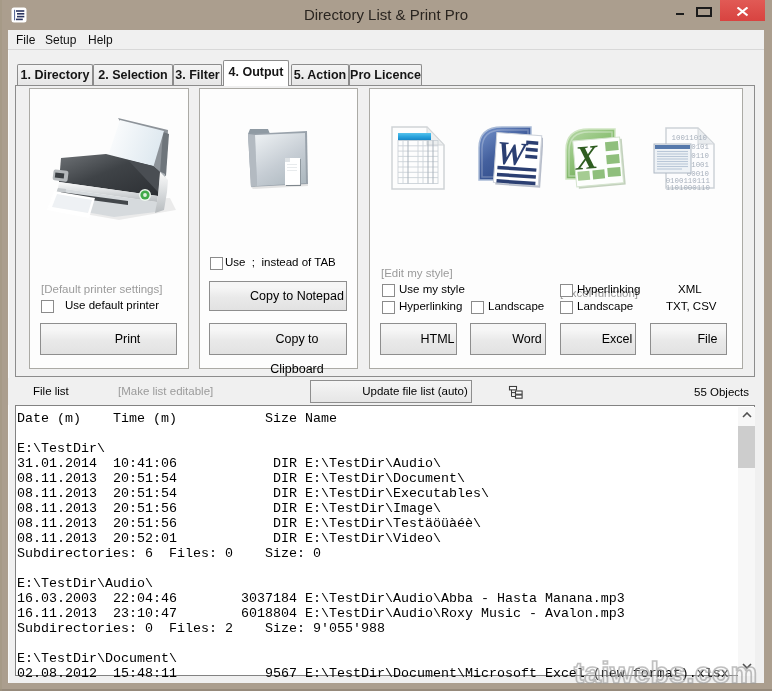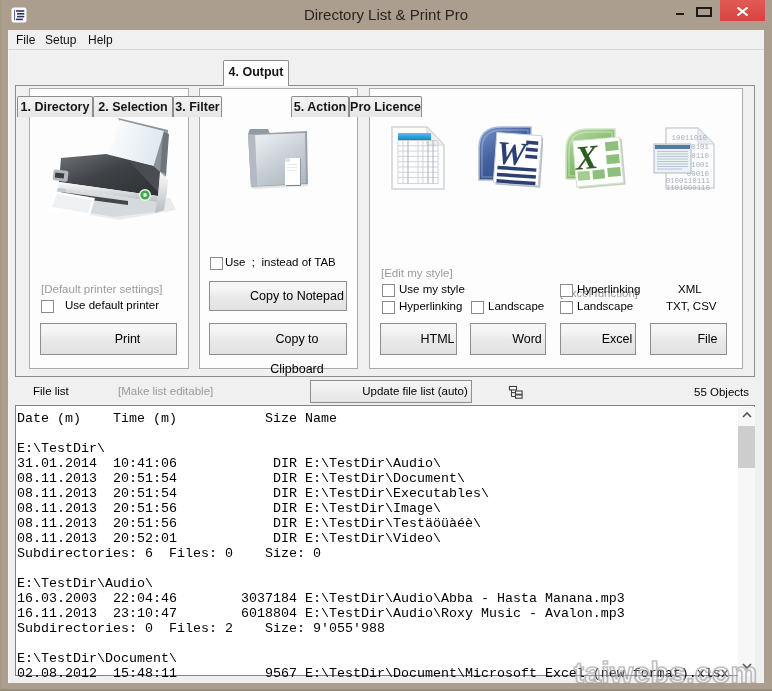--- a/index.html
+++ b/index.html
@@ -13,21 +13,21 @@
 #maxbtn { left:696px; top:7px; width:16px; height:10px; border:2px solid #1c1c1c; }
 #closebtn { left:720px; top:0; width:45px; height:21px; background:linear-gradient(#e15a55,#d84340); }
 
 #client { left:8px; top:30px; width:756px; height:653px; background:#f0f0f0; box-shadow:inset 1px 1px 0 rgba(255,255,255,0.55); }
 #botedge { left:0; top:689px; width:772px; height:2px; background:#968a7b; }
 #leftedge { left:0; top:0; width:2px; height:691px; background:#a2957f; opacity:0.5; }
 #menubar { left:8px; top:30px; width:756px; height:20px; background:#f0f0f0; border-bottom:1px solid #d8d8d8; font-size:12px; color:#101010; }
 #menubar span { position:absolute; top:3px; }
 
 #tabpage { left:15px; top:85px; width:740px; height:292px; border:1px solid #8c8c8c; background:#f0f0f0; }
-.tab { position:absolute; top:64px; height:21px; background:linear-gradient(#f4f4f4,#e6e6e6); border:1px solid #8c8c8c; border-bottom:none; border-radius:2px 2px 0 0; font-size:12.5px; font-weight:bold; color:#151515; text-align:center; line-height:20px; z-index:2; white-space:nowrap; overflow:hidden;margin-top:32px; }
+.tab { position:absolute; top:64px; height:21px; background:linear-gradient(#f4f4f4,#e6e6e6); border:1px solid #8c8c8c; border-bottom:none; border-radius:2px 2px 0 0; font-size:12.5px; font-weight:bold; color:#151515; text-align:center; line-height:20px; z-index:2; white-space:nowrap; overflow:hidden; }
 #tabactive { position:absolute; left:223px; top:60px; width:66px; height:26px; background:#ffffff; border:1px solid #8c8c8c; border-bottom:none; border-radius:2px 2px 0 0; font-size:12.5px; font-weight:bold; color:#151515; text-align:center; line-height:23px; z-index:3; }
 
 .gbox { position:absolute; top:88px; height:281px; background:#fdfdfd; border:1px solid #abaaa5; }
 #box1 { left:29px; width:160px; }
 #box2 { left:199px; width:159px; }
 #box3 { left:369px; width:374px; }
 
 .graylab { position:absolute; font-size:11.5px; line-height:13px; color:#9b9b9b; }
 .lab { position:absolute; font-size:11.5px; line-height:13px; color:#000; }
 .cb { position:absolute; width:13px; height:13px; background:#fff; border:1px solid #8b8b8b; }

